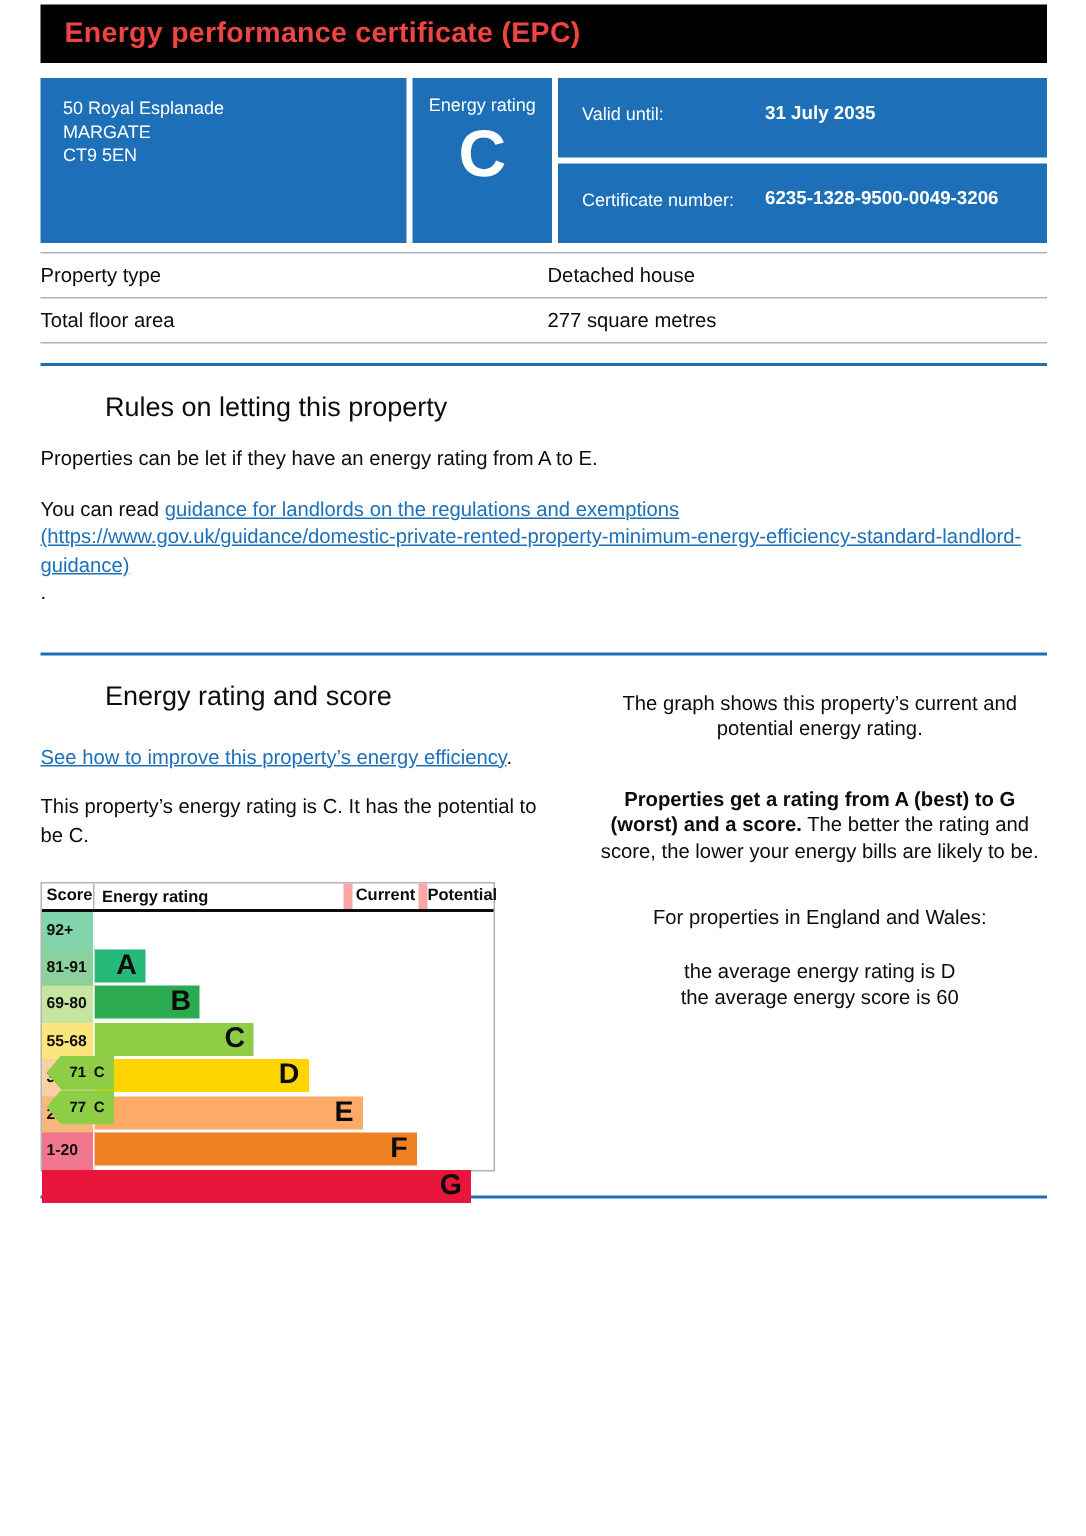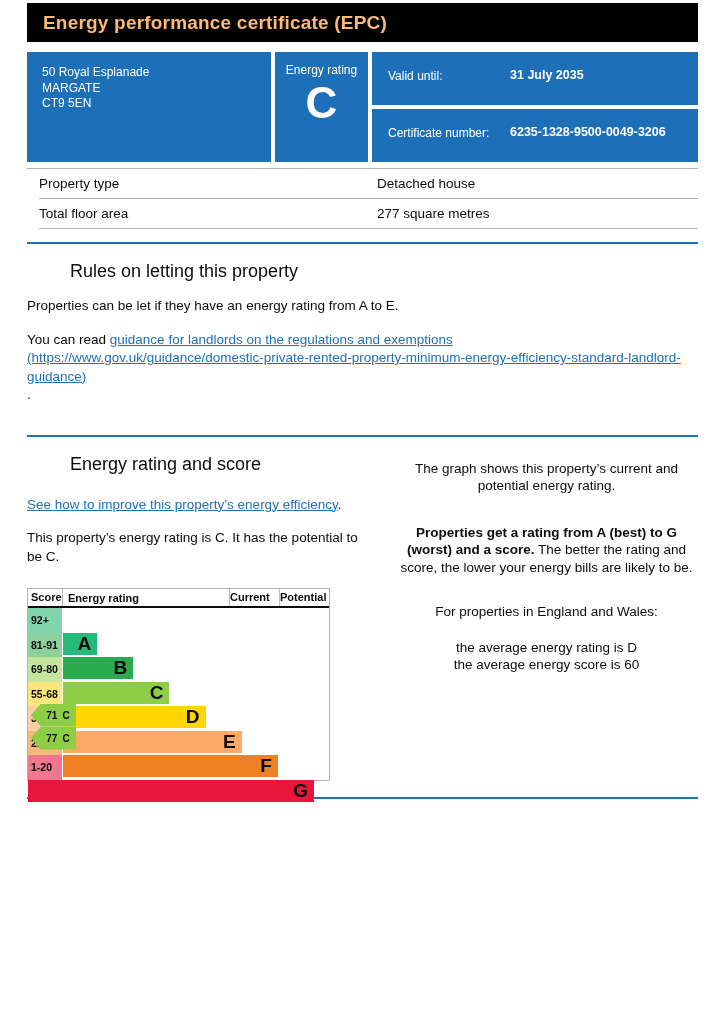--- a/index.html
+++ b/index.html
@@ -19,21 +19,21 @@
   .content {
     margin-left: 27px;
     width: 671px;
   }
 
   
   .banner {
     margin-top: 3px;
     height: 39px;
     background: #000000;
-    color: #fdba74;
+    color: #ef4444;
     font-size: 19px;
     font-weight: bold;
     line-height: 39px;
     padding-left: 16px;
     letter-spacing: 0.2px;
   }
 
   
   .summary {
     margin-top: 10px;
@@ -63,21 +63,20 @@
   .meta-value { font-size: 12.5px; font-weight: bold; }
 
   
   .kv-table { margin-top: 6px; border-top: 1px solid #b1b4b6; }
   .kv-row {
     display: flex;
     height: 30px;
     align-items: center;
     border-bottom: 1px solid #b1b4b6;
     font-size: 13.5px;
-    margin-left: 12px;
   }
   .kv-label { width: 338px; }
   .kv-value { flex: 1; }
 
   .rule-blue {
     border: none;
     border-top: 2px solid #1d70b8;
     margin-top: 13px;
   }
 
@@ -109,22 +108,22 @@
     display: flex;
     height: 19px;
     border-bottom: 2px solid #0b0c0c;
     font-size: 11px;
     font-weight: bold;
     align-items: center;
   }
   .hdr-score { width: 35px; border-right: 1px solid #b1b4b6; padding-left: 3px; height: 100%; line-height: 17px; }
   .hdr-rating { flex: 1; padding-left: 5px; }
   .hdr-current, .hdr-potential {
-    width: 50px; text-align: left;
-    border-left: 1px solid #fca5a5;
+    width: 50px; text-align: center;
+    border-left: 6px solid #fca5a5;
     height: 100%; line-height: 17px;
   }
   .chart-row { display: flex; height: 24.5px; flex-direction: column; }
   .score-cell {
     width: 35px;
     font-size: 10.5px;
     font-weight: bold;
     line-height: 24.5px;
     padding-left: 3px;
     border-right: 1px solid #ffffff;

